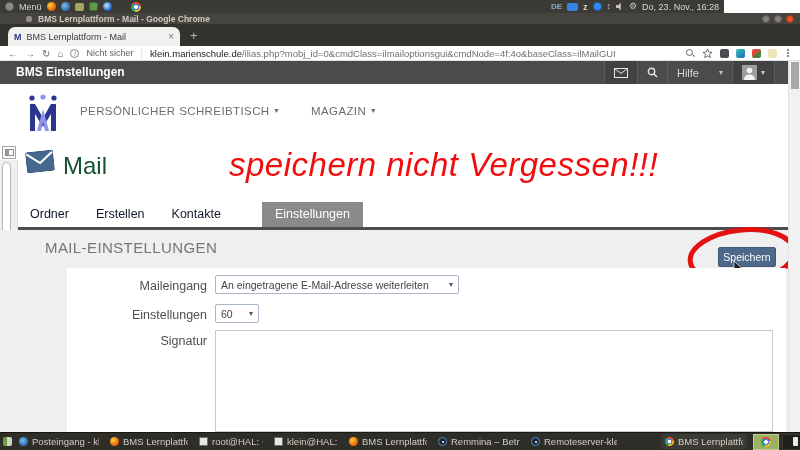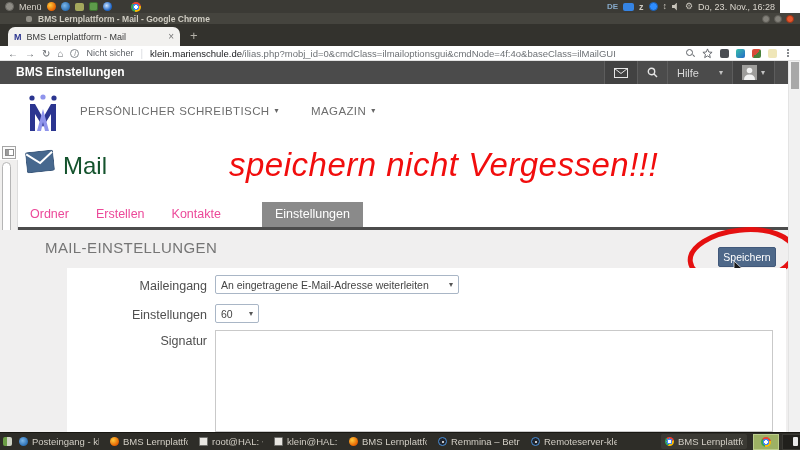--- a/index.html
+++ b/index.html
@@ -1,21 +1,21 @@
 <!DOCTYPE html>
 <html><head>
 <meta charset="utf-8">
 <style>
   * { margin:0; padding:0; box-sizing:border-box; }
   html,body { width:800px; height:450px; }
   body { position:relative; overflow:hidden; background:#fff;
          font-family:"Liberation Sans", sans-serif; }
 
   
-  #panel { position:absolute; left:0; top:0; width:780px; height:13px;
+  #panel { position:absolute; left:0; top:0; width:724px; height:13px;
            background:#3b3a35; display:flex; align-items:center; gap:5px;
            padding:0 5px; font-size:9px; color:#d6d2c9; }
   .menu-logo { width:9px; height:9px; border-radius:50%; background:#8e8c85;
                border:1px solid #6b6964; }
   .p-ic { width:9px; height:9px; border-radius:50%; display:inline-block; }
   .ic-ff { background:radial-gradient(circle at 35% 35%, #ffcb3d, #e66000 70%); }
   .ic-tb { background:radial-gradient(circle at 40% 40%, #7db7e8, #2a6fb5 70%); }
   .ic-folder { width:9px; height:8px; border-radius:2px; background:#a4a85c; }
   .ic-term { width:9px; height:9px; border-radius:2px; background:#5d9b4a; border:1px solid #3c6e2e; }
   .ic-clockapp { background:radial-gradient(circle at 40% 40%, #cfe6ff, #1e66c8 65%); }
@@ -122,21 +122,21 @@
   .mail-envelope { position:absolute; left:26px; top:90px; transform:rotate(-6deg); }
   .mail-title { position:absolute; left:63px; top:91px; font-size:24px;
                 color:#14532d; }
 
   .annotation { position:absolute; left:229px; top:85px; width:545px;
                 font-size:33px; font-style:italic; color:#f10d0d;
                 letter-spacing:.5px; white-space:nowrap; }
 
   .tabs { position:absolute; left:30px; top:142px; display:flex; gap:27px;
           align-items:flex-end; height:24px; }
-  .stab { font-size:12.5px; color:#ec4899; padding-bottom:6px; }
+  .stab { font-size:12.5px; color:#0f172a; padding-bottom:6px; }
   .stab.active { background:#8a8a8a; color:#fff; padding:5px 13px 6px;
                  margin-left:14px; }
   .tabline { position:absolute; left:18px; top:166px; width:770px; height:3px;
              background:#4c4c4c; }
 
   .graybg { position:absolute; left:0; top:169px; width:788px; height:202px;
             background:#f0efef; }
   .sec-heading { position:absolute; left:45px; top:178px; font-size:15px;
                  color:#757575; letter-spacing:.4px; }
   .savebtn { position:absolute; left:718px; top:186px; width:58px; height:20px;

